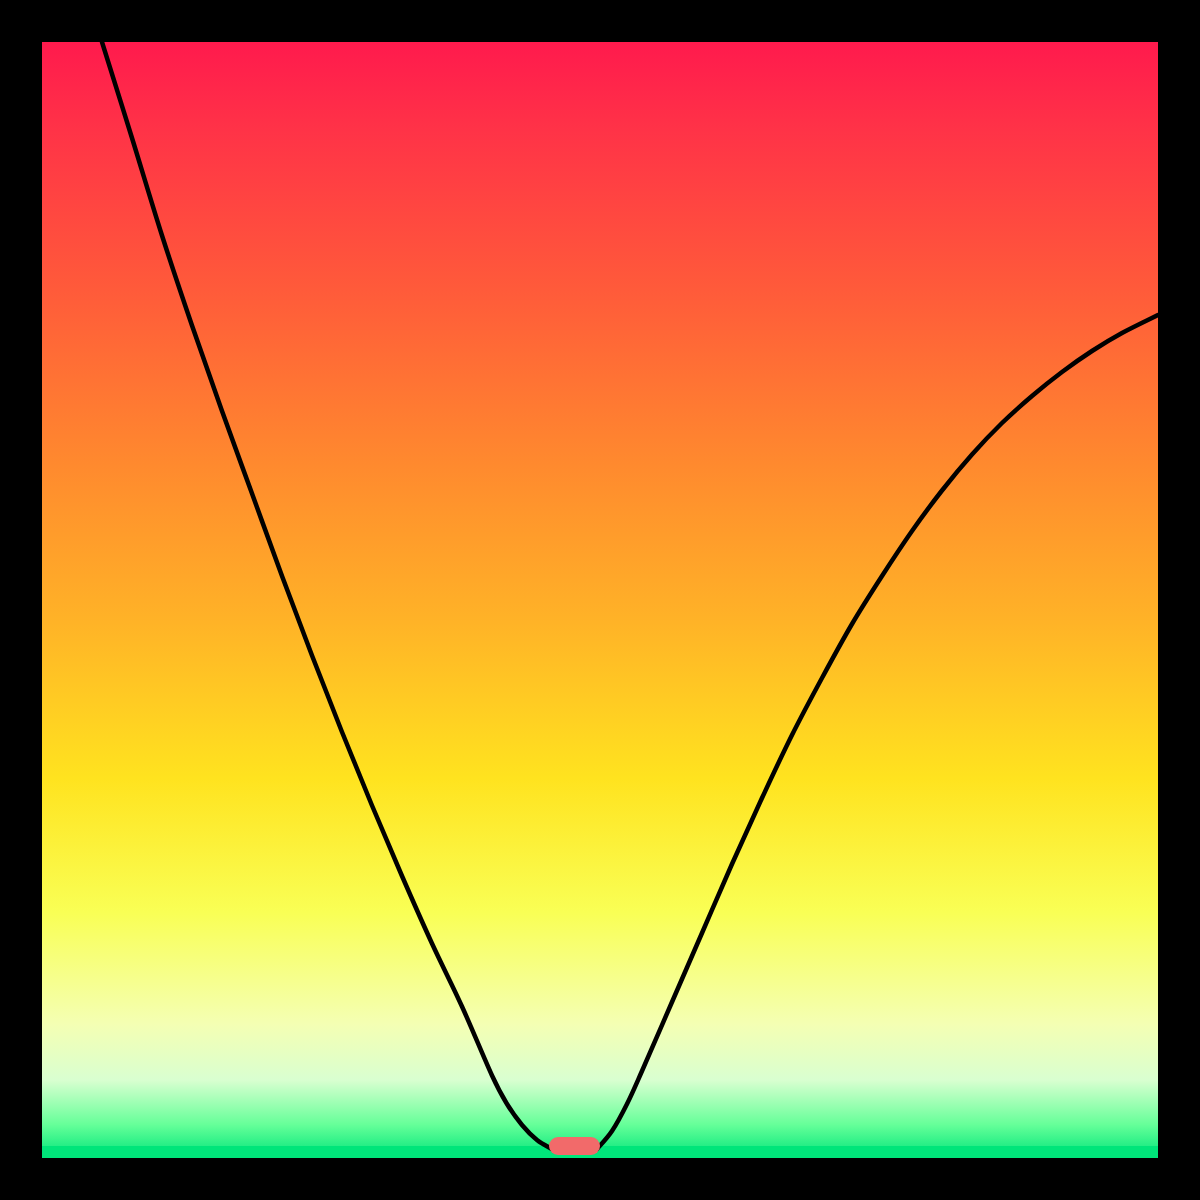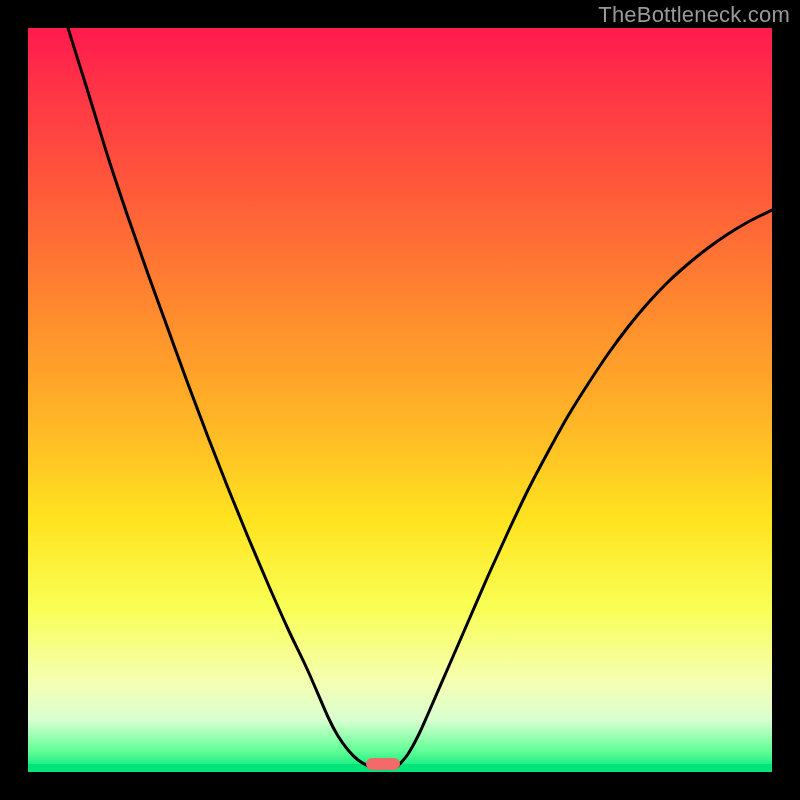--- a/index.html
+++ b/index.html
@@ -75,21 +75,20 @@
     color: #999;
     font-size: 22px;
     font-weight: 500;
     letter-spacing: 0.2px;
   }
 </style>
 </head>
 <body>
 
 <div class="frame">
-  <div class="watermark">TheBottleneck.com</div>
 
   <div class="plot-area">
     <div class="gradient-bg"></div>
     <div class="bright-green"></div>
 
     <svg class="curve" viewBox="0 0 744 744" preserveAspectRatio="none">
       <path id="curve-left" fill="none" stroke="#000" stroke-width="3" stroke-linecap="round" d="M 40 0 C 43.333333333333336 10.666666666666666, 53.333333333333336 42.5, 60 64 C 66.66666666666667 85.5, 73.33333333333333 108.16666666666667, 80 129 C 86.66666666666667 149.83333333333334, 93.33333333333333 169.5, 100 189 C 106.66666666666667 208.5, 113.33333333333333 227.33333333333334, 120 246 C 126.66666666666667 264.6666666666667, 133.33333333333334 282.6666666666667, 140 301 C 146.66666666666666 319.3333333333333, 153.33333333333334 338, 160 356 C 166.66666666666666 374, 173.33333333333334 391.6666666666667, 180 409 C 186.66666666666666 426.3333333333333, 193.33333333333334 443.3333333333333, 200 460 C 206.66666666666666 476.6666666666667, 213.33333333333334 493, 220 509 C 226.66666666666666 525, 233.33333333333334 540.6666666666666, 240 556 C 246.66666666666666 571.3333333333334, 253.33333333333334 586.5, 260 601 C 266.6666666666667 615.5, 273.3333333333333 628.3333333333334, 280 643 C 286.6666666666667 657.6666666666666, 295 678.1666666666666, 300 689 C 305 699.8333333333334, 306.6666666666667 702.5, 310 708 C 313.3333333333333 713.5, 316.6666666666667 718, 320 722 C 323.3333333333333 726, 326.6666666666667 729.3333333333334, 330 732 C 333.3333333333333 734.6666666666666, 338.3333333333333 737, 340 738"></path>
       <path id="curve-right" fill="none" stroke="#000" stroke-width="3" stroke-linecap="round" d="M 370 738 C 371.6666666666667 736, 376.6666666666667 731, 380 726 C 383.3333333333333 721, 386.6666666666667 714.6666666666666, 390 708 C 393.3333333333333 701.3333333333334, 395 697.3333333333334, 400 686 C 405 674.6666666666666, 413.3333333333333 655.3333333333334, 420 640 C 426.6666666666667 624.6666666666666, 433.3333333333333 609.3333333333334, 440 594 C 446.6666666666667 578.6666666666666, 453.3333333333333 563, 460 548 C 466.6666666666667 533, 473.3333333333333 518.3333333333334, 480 504 C 486.6666666666667 489.6666666666667, 493.3333333333333 475.3333333333333, 500 462 C 506.6666666666667 448.6666666666667, 513.3333333333334 436.3333333333333, 520 424 C 526.6666666666666 411.6666666666667, 533.3333333333334 399.3333333333333, 540 388 C 546.6666666666666 376.6666666666667, 553.3333333333334 366.3333333333333, 560 356 C 566.6666666666666 345.6666666666667, 573.3333333333334 335.5, 580 326 C 586.6666666666666 316.5, 593.3333333333334 307.5, 600 299 C 606.6666666666666 290.5, 613.3333333333334 282.5, 620 275 C 626.6666666666666 267.5, 633.3333333333334 260.5, 640 254 C 646.6666666666666 247.5, 653.3333333333334 241.66666666666666, 660 236 C 666.6666666666666 230.33333333333334, 673.3333333333334 225, 680 220 C 686.6666666666666 215, 693.3333333333334 210.33333333333334, 700 206 C 706.6666666666666 201.66666666666666, 712.6666666666666 198, 720 194 C 727.3333333333334 190, 740 184, 744 182"></path>
     </svg>
 

